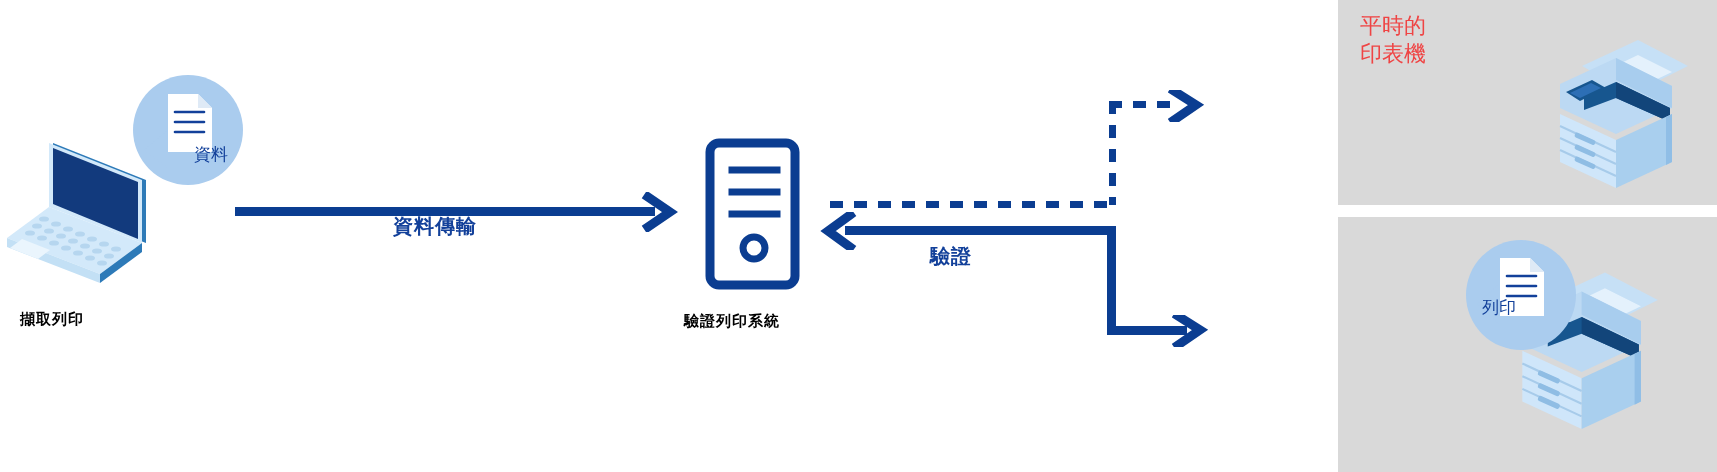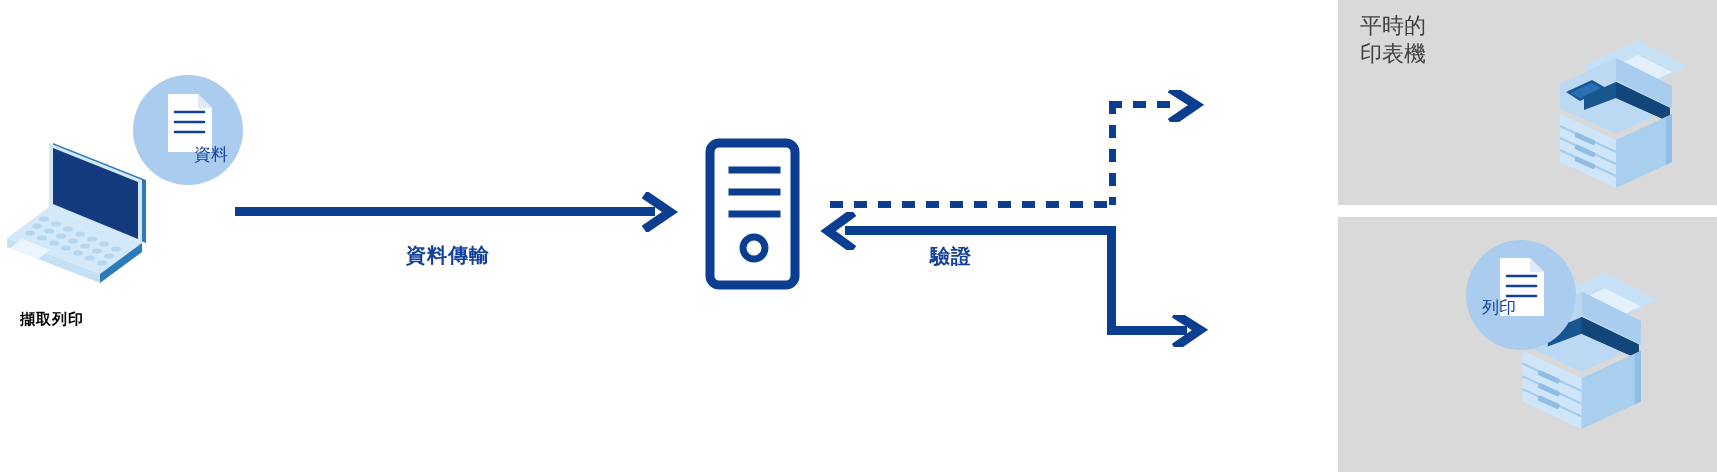--- a/index.html
+++ b/index.html
@@ -36,21 +36,21 @@
   }
   .lbl-bubble {
     font-size: 17px;
     font-weight: normal;
     color: #12409a;
     white-space: nowrap;
   }
   .lbl-panel {
     font-size: 22px;
     font-weight: normal;
-    color: #404040;
+    color: #ef4444;
     line-height: 1.28;
     white-space: pre-line;
   }
 
   
   .panel {
     background: #d9d9d9;
   }
 
   
@@ -213,26 +213,27 @@
   <svg class="abs" style="left:705px; top:138px;" width="95" height="152" viewBox="0 0 95 152">
     <rect x="5" y="5" width="85" height="142" rx="9" ry="9" fill="#ffffff" stroke="#0b3d91" stroke-width="9"></rect>
     <g stroke="#0b3d91" stroke-width="7" stroke-linecap="square">
       <line x1="27" y1="32" x2="72" y2="32"></line>
       <line x1="27" y1="54" x2="72" y2="54"></line>
       <line x1="27" y1="76" x2="72" y2="76"></line>
     </g>
     <circle cx="49" cy="110" r="11" fill="none" stroke="#0b3d91" stroke-width="7"></circle>
   </svg>
 
+  <div class="abs lbl-node" style="left:684px; top:312px;">驗證列印系統</div>
 
   <div class="abs solid-line" style="left:235px; top:207px; width:420px; height:9px;"></div>
   <svg class="abs" style="left:640px; top:192px;" width="40" height="40" viewBox="0 0 40 40">
     <polyline points="8,5 30,20 8,35" fill="none" stroke="#0b3d91" stroke-width="9" stroke-linecap="square" stroke-linejoin="miter"></polyline>
   </svg>
-  <div class="abs lbl-flow" style="left:393px; top:242px;margin-left:13px;">資料傳輸</div>
+  <div class="abs lbl-flow" style="left:393px; top:213px;">資料傳輸</div>
 
   <div class="abs solid-line" style="left:845px; top:226px; width:270px; height:9px;"></div>
   <svg class="abs" style="left:818px; top:212px;" width="40" height="38" viewBox="0 0 40 38">
     <polyline points="32,3 10,19 32,35" fill="none" stroke="#0b3d91" stroke-width="9" stroke-linecap="square" stroke-linejoin="miter"></polyline>
   </svg>
   <div class="abs lbl-flow" style="left:930px; top:243px;">驗證</div>
 
   <div class="abs solid-line" style="left:1107px; top:226px; width:9px; height:109px;"></div>
   <div class="abs solid-line" style="left:1107px; top:326px; width:80px; height:9px;"></div>
   <svg class="abs" style="left:1172px; top:315px;" width="40" height="32" viewBox="0 0 40 32">

